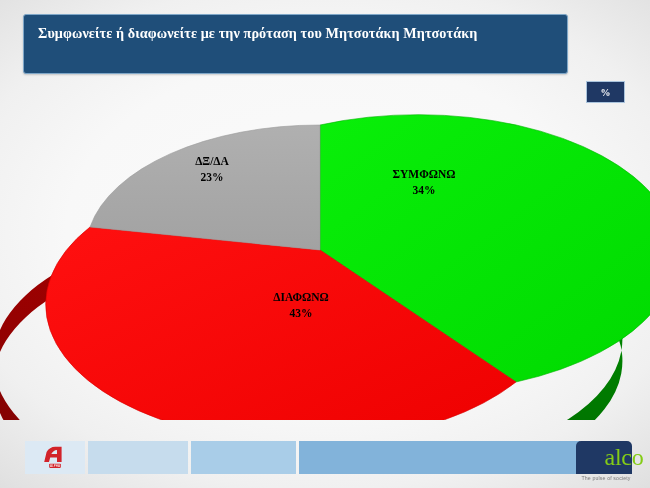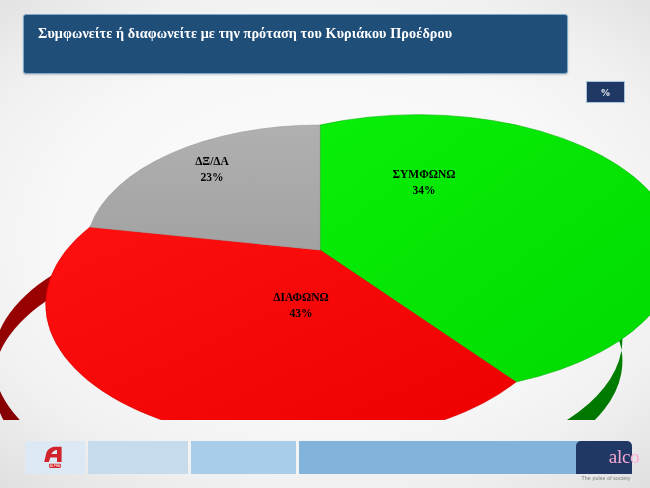--- a/index.html
+++ b/index.html
@@ -135,23 +135,23 @@
     top: 13px;
     width: 56px;
     height: 33px;
     background: #1f3864;
     border-radius: 5px 5px 0 0;
     display: flex;
     align-items: center;
     justify-content: center;
   }
   .alco-word {
-    color: #f9a8d4;
-    font-family: "Liberation Serif", "DejaVu Serif", serif;
-    font-size: 19px;
+    color: #84cc16;
+    font-family: "Liberation Serif", "DejaVu Serif", serif;
+    font-size: 24px;
     letter-spacing: -0.3px;
     line-height: 1;
     padding-bottom: 2px;
     margin-left: 40px;
   }
   .alco-tag {
     position: absolute;
     left: 576px;
     top: 47px;
     width: 60px;
@@ -161,21 +161,21 @@
     font-size: 5.2px;
     letter-spacing: 0.15px;
   }
 </style>
 </head>
 <body>
 
 <div id="slide">
 
   <div class="title-banner">
-    <div class="title-line">Συμφωνείτε ή διαφωνείτε με την πρόταση του Κυριάκου Προέδρου</div>
+    <div class="title-line">Συμφωνείτε ή διαφωνείτε με την πρόταση του Μητσοτάκη Μητσοτάκη</div>
   </div>
 
   <div class="pct-badge">%</div>
 
   <div class="chart-area">
     <svg class="chart-svg" width="650" height="325" viewBox="0 0 650 325">
       <defs>
         <linearGradient id="gradGreenSide" x1="0" y1="0" x2="0" y2="1">
           <stop offset="0%" stop-color="#009200"></stop>
           <stop offset="100%" stop-color="#006b00"></stop>

